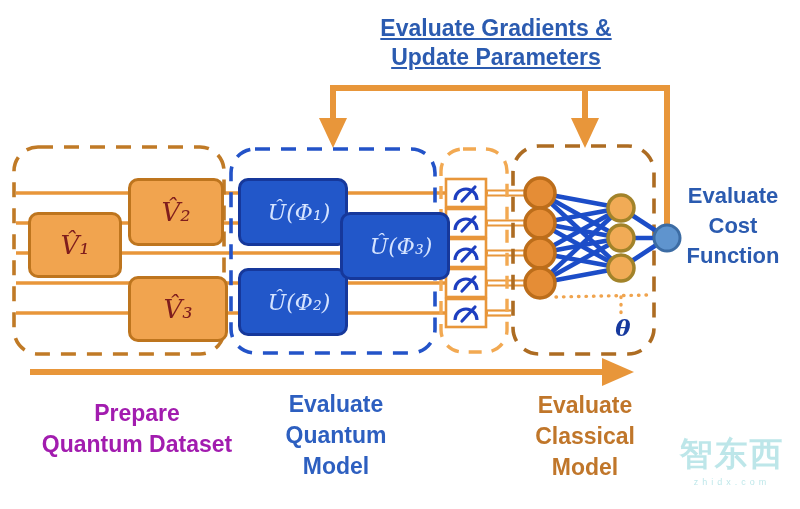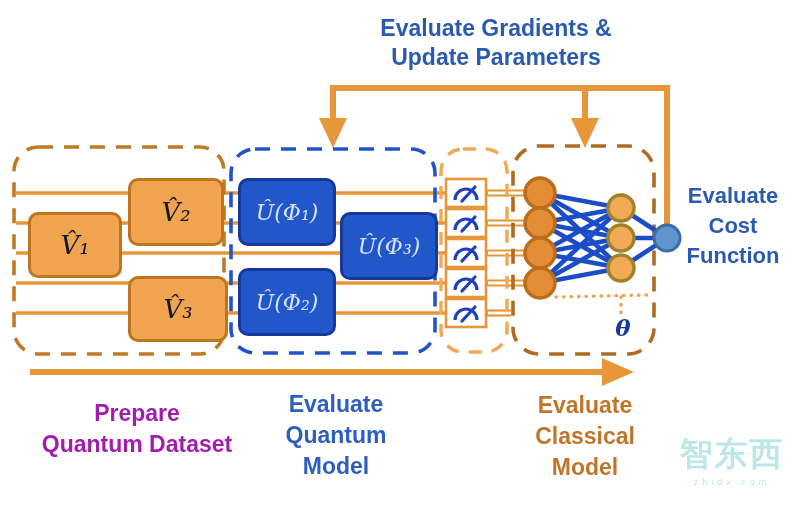--- a/index.html
+++ b/index.html
@@ -14,24 +14,24 @@
   .stage-label{font-size:23px;line-height:31px;font-weight:600;}
   .lbl-prepare{color:#a21caf;margin-top:10px;}
   .lbl-quantum{color:#2D5FC0;}
   .lbl-sample{color:#F3A94F;}
   .lbl-classical{color:#C0762A;}
   .gate{
     position:absolute;display:flex;align-items:center;justify-content:center;
     border-radius:10px;font-family:"DejaVu Serif",serif;font-style:italic;
   }
   .gate-orange{
-    background:#F1A44F;border:3px solid #BE751E;color:#0f172a;font-size:26px;
+    background:#F1A44F;border:3px solid #BE751E;color:#7f1d1d;font-size:26px;
   }
   .gate-blue{
-    background:#2257C9;border:3px solid #16389B;color:#D6E4FF;font-size:22px;
+    background:#2257C9;border:3px solid #16389B;color:#D6E4FF;font-size:22px;padding-left:12px;
   }
   .theta{
     position:absolute;font-family:"DejaVu Serif",serif;font-style:italic;
     font-weight:bold;color:#16399E;font-size:23px;text-align:center;
   }
   .watermark{
     position:absolute;left:668px;top:437px;width:128px;text-align:center;
     color:#64C6CC;opacity:0.42;line-height:1;
   }
   .wm-brand{font-size:33px;font-weight:bold;letter-spacing:2px;}
@@ -152,21 +152,21 @@
   <div class="gate gate-blue" style="left:238px;top:178px;width:92px;height:62px;">
       <span>Û(Φ₁)</span>
     </div>
   <div class="gate gate-blue" style="left:238px;top:268px;width:92px;height:62px;">
       <span>Û(Φ₂)</span>
     </div>
   <div class="gate gate-blue" style="left:340px;top:212px;width:92px;height:62px;text-align:right;">
       <span>Û(Φ₃)</span>
     </div>
 
-  <div class="txt title" style="left:346px;top:14px;width:300px;">Evaluate Gradients &amp;
+  <div class="txt title" style="left:346px;top:14px;width:300px;text-decoration:underline;">Evaluate Gradients &amp;
 Update Parameters</div>
   <div class="txt cost" style="left:678px;top:181px;width:110px;">Evaluate
 Cost
 Function</div>
 
   <div class="txt stage-label lbl-prepare" style="left:17px;top:388px;width:240px;">Prepare
 Quantum Dataset</div>
   <div class="txt stage-label lbl-quantum" style="left:266px;top:389px;width:140px;">Evaluate
 Quantum
 Model</div>

